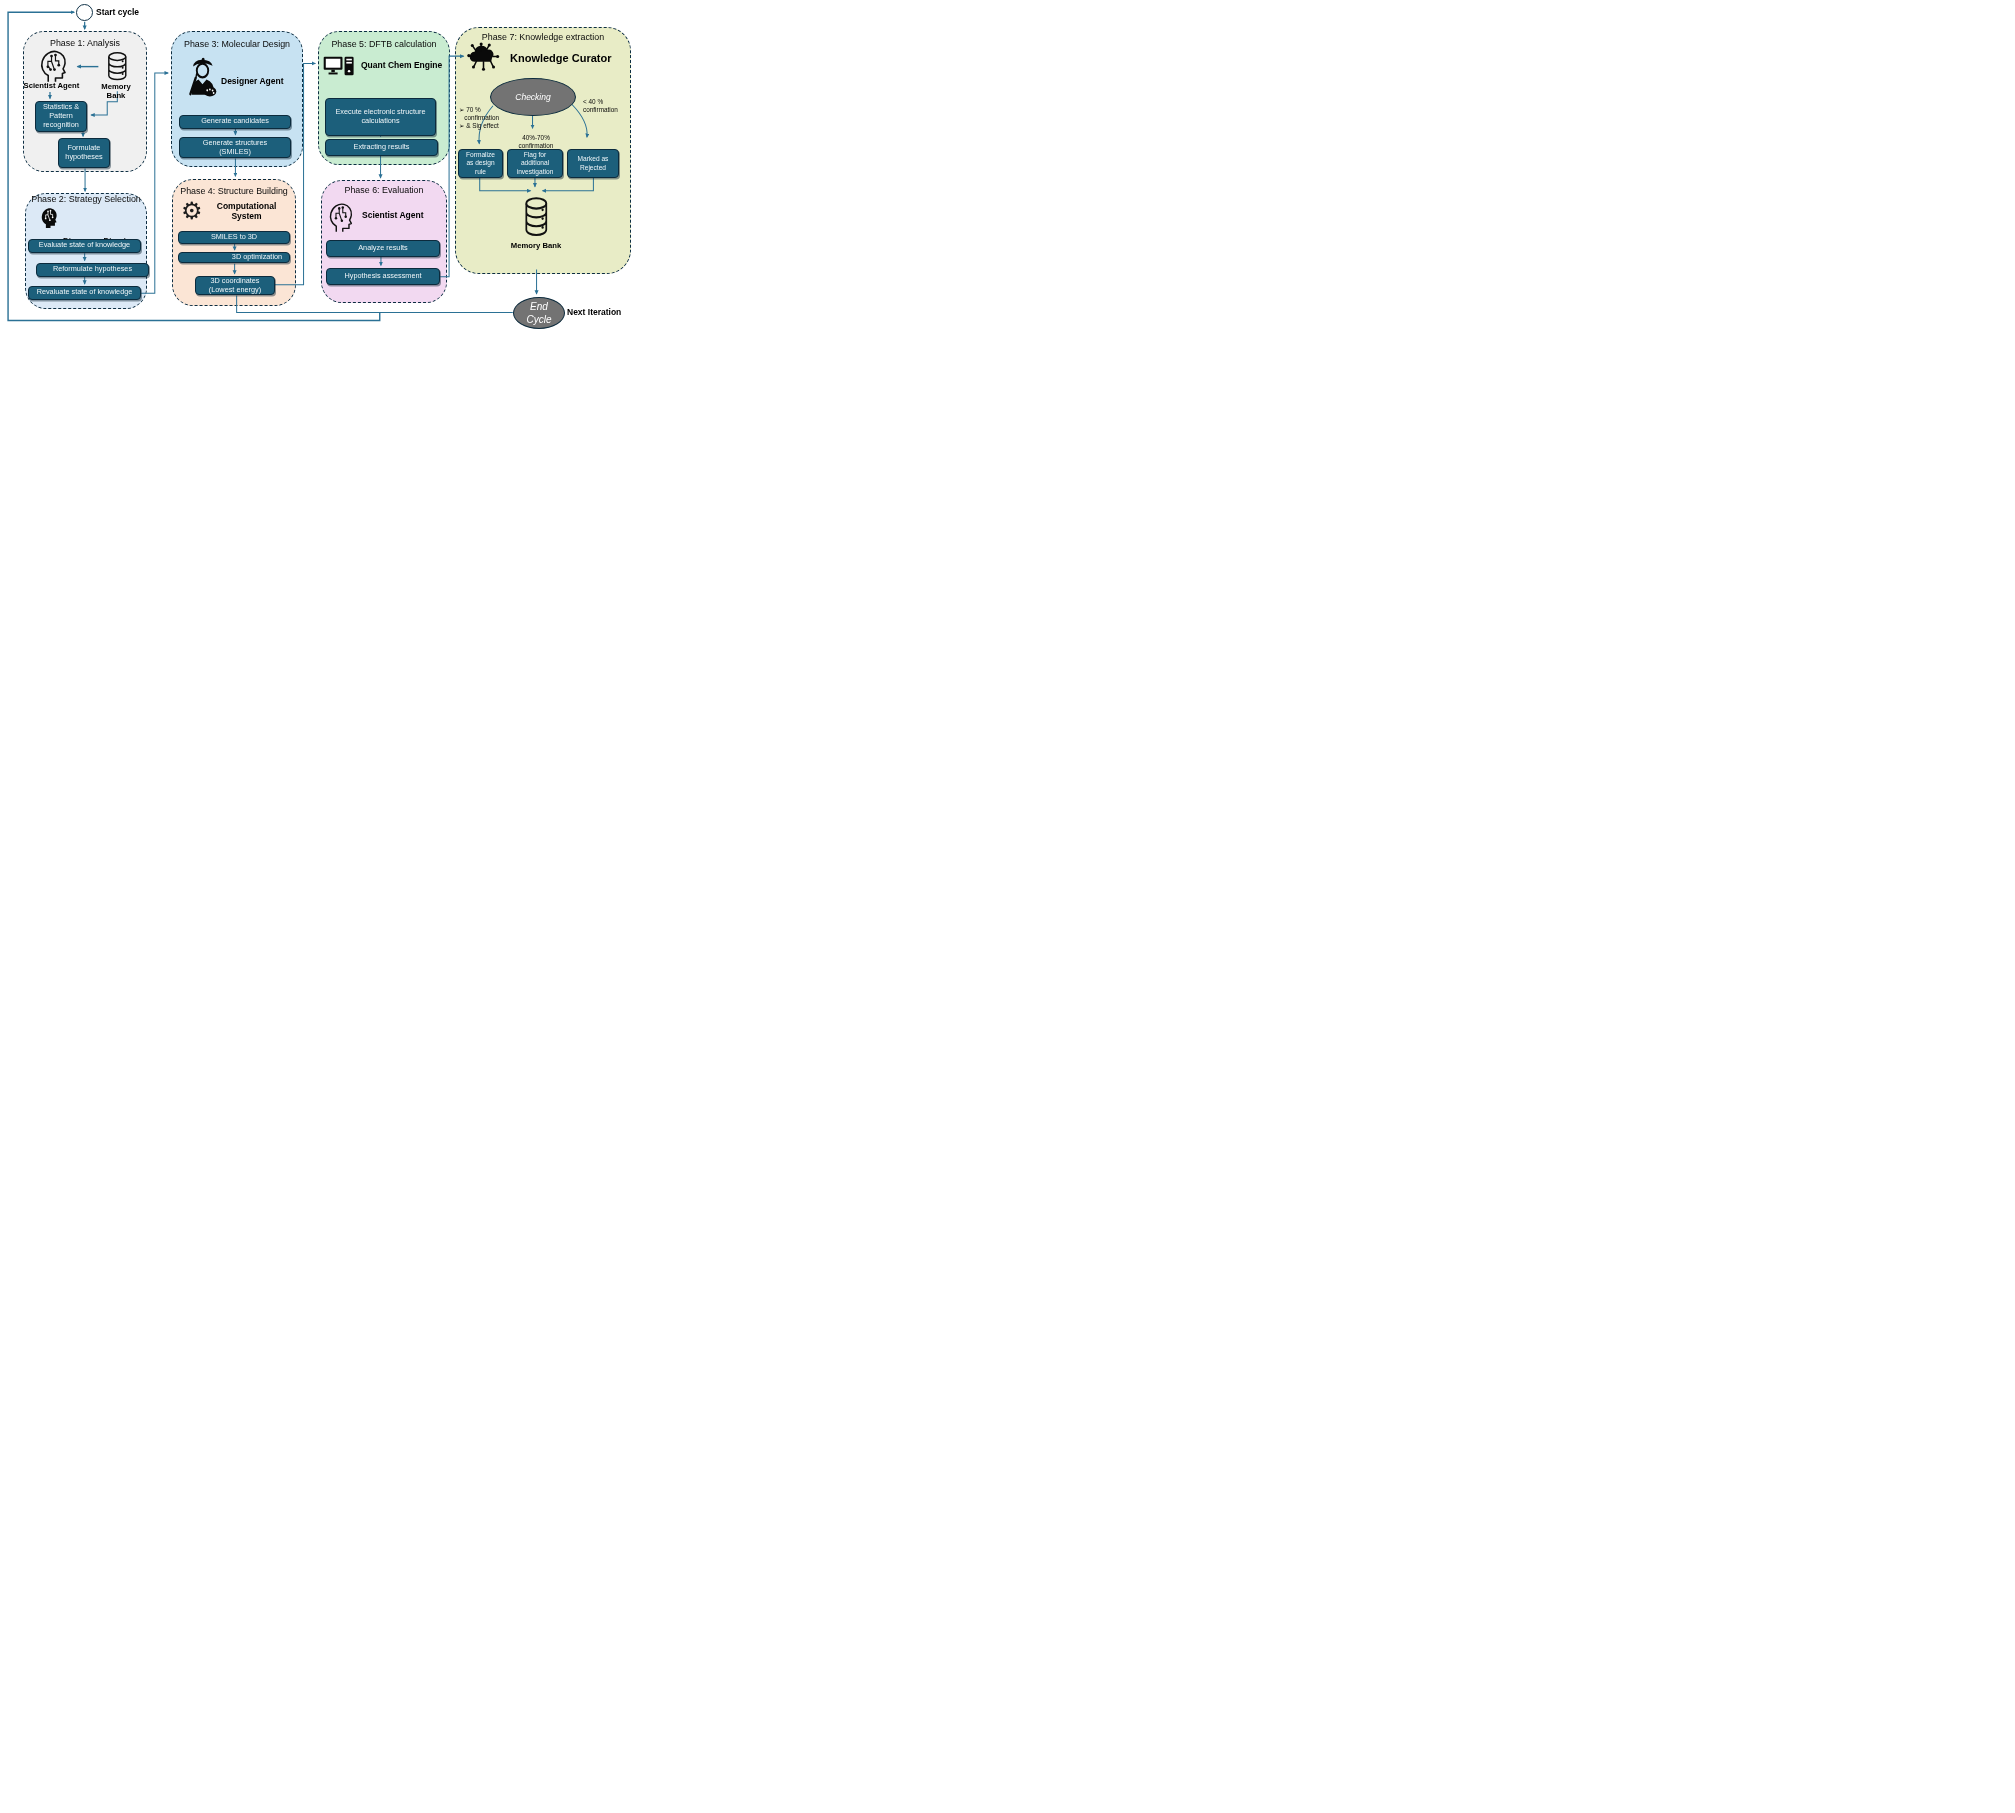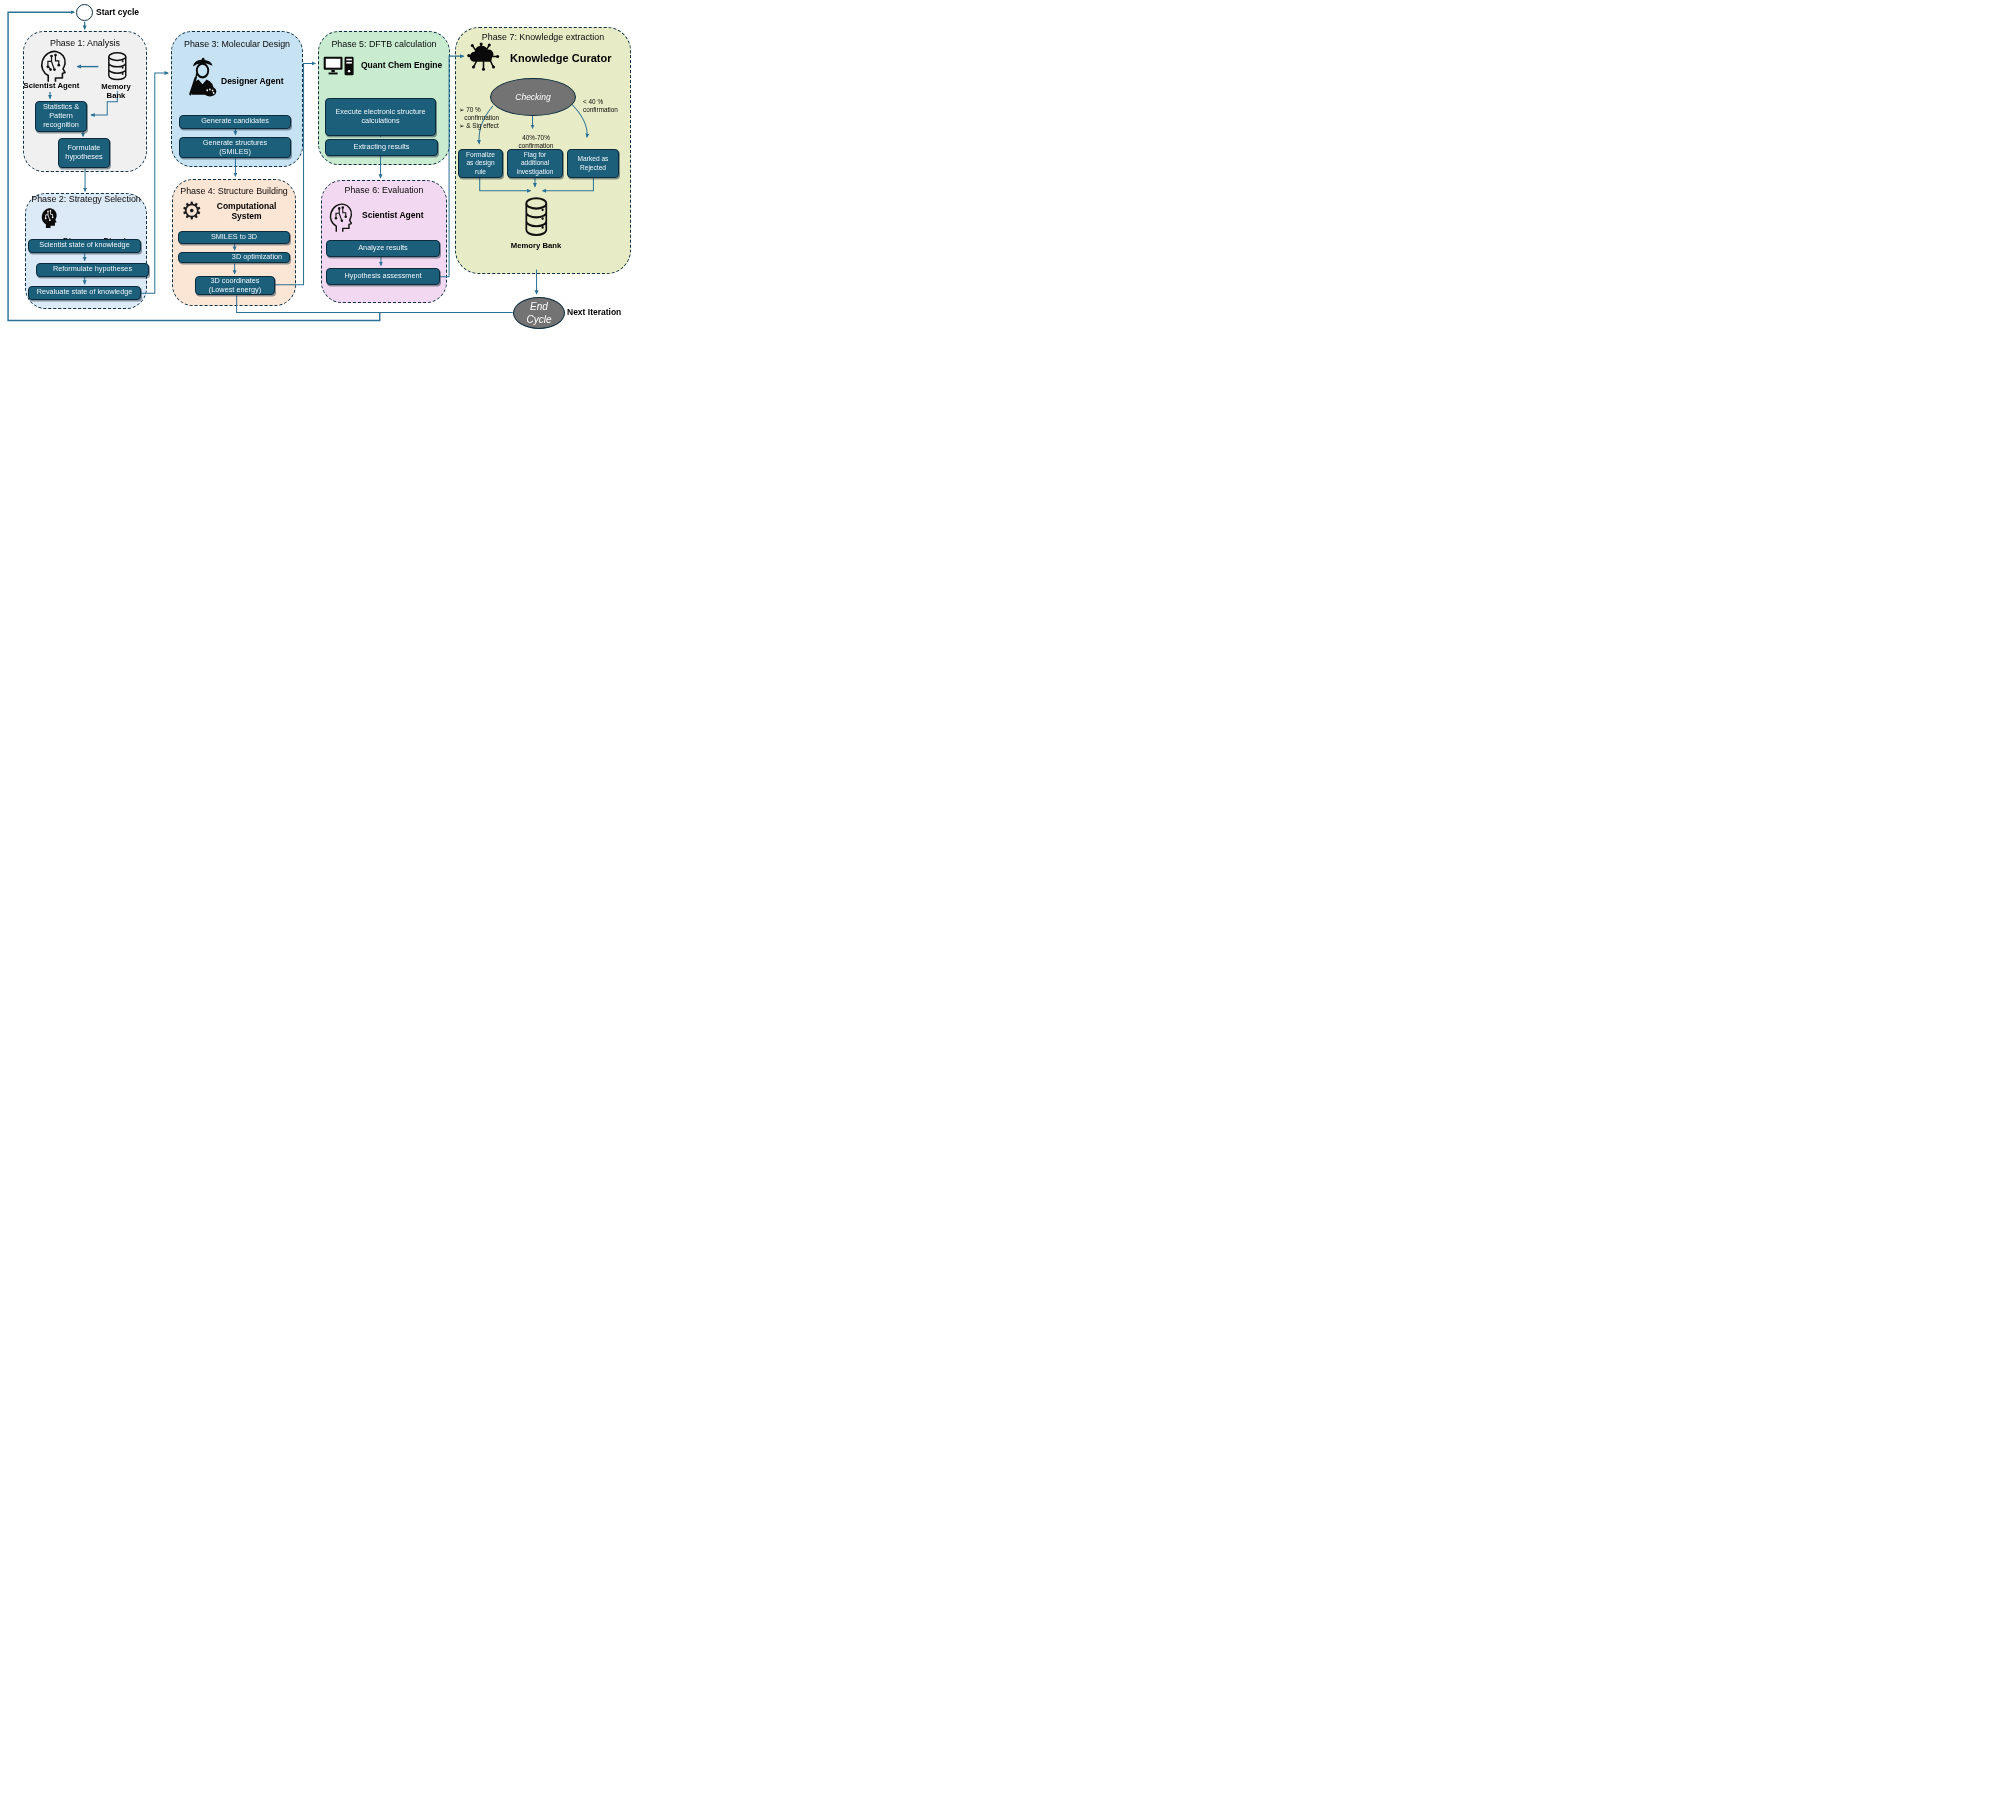--- a/index.html
+++ b/index.html
@@ -114,21 +114,21 @@
       <path d="M14 50 V41 C6 37 2.5 28 5 19.5 C8 9.5 18 3.5 27 5.5 C35.5 7.5 40.5 15 39.5 23 C39 26 38 28.5 36.5 31 L39.5 36.5 L35.5 38 V44.5 H25 V50 Z" fill="#0a0a0a"></path>
       <path d="M19 13 V20 H13.5 V27 M25 11.5 V19 H30 V24.5 M19 20 L23 31" stroke="#fff" stroke-width="1.8" fill="none"></path>
       <circle cx="19" cy="12" r="2" fill="#fff"></circle>
         <circle cx="25" cy="10.5" r="2" fill="#fff"></circle>
       <circle cx="13.5" cy="28" r="2" fill="#fff"></circle>
         <circle cx="30" cy="25.5" r="2" fill="#fff"></circle>
       <circle cx="23.5" cy="32" r="2" fill="#fff"></circle>
     </svg>
   </div>
   <div class="agent" style="left:63px;top:216px;margin-top:20px;">Discovery Director</div>
-  <div class="bar" style="left:28px;top:239px;width:113px;height:13.7px;">Scientist state of knowledge</div>
+  <div class="bar" style="left:28px;top:239px;width:113px;height:13.7px;">Evaluate state of knowledge</div>
   <div class="bar" style="left:28px;top:263px;width:113px;height:13.7px;margin-left:8px;">Reformulate hypotheses</div>
   <div class="bar" style="left:28px;top:286px;width:113px;height:13.7px;">Revaluate state of knowledge</div>
 
   <div class="ptitle" style="left:171px;top:39px;width:132px;">Phase 3: Molecular Design</div>
   <div class="icon" style="left:185px;top:56px;">
     <svg width="35" height="42" viewBox="0 0 52 52" preserveAspectRatio="none">
       <path d="M12 13 Q13 5 25 4.5 Q39 4.5 41 12 Q31 8.5 25 9 Q17 9.5 12 13 Z" fill="#0a0a0a"></path>
       <circle cx="27" cy="4.5" r="2.2" fill="#0a0a0a"></circle>
       <circle cx="26" cy="18" r="8.5" stroke="#0a0a0a" stroke-width="2.8" fill="none"></circle>
       <path d="M10 48 Q10 32 20 29 L26 35 L32 29 Q43 32 43 44 L43 48 Z" fill="#0a0a0a"></path>

